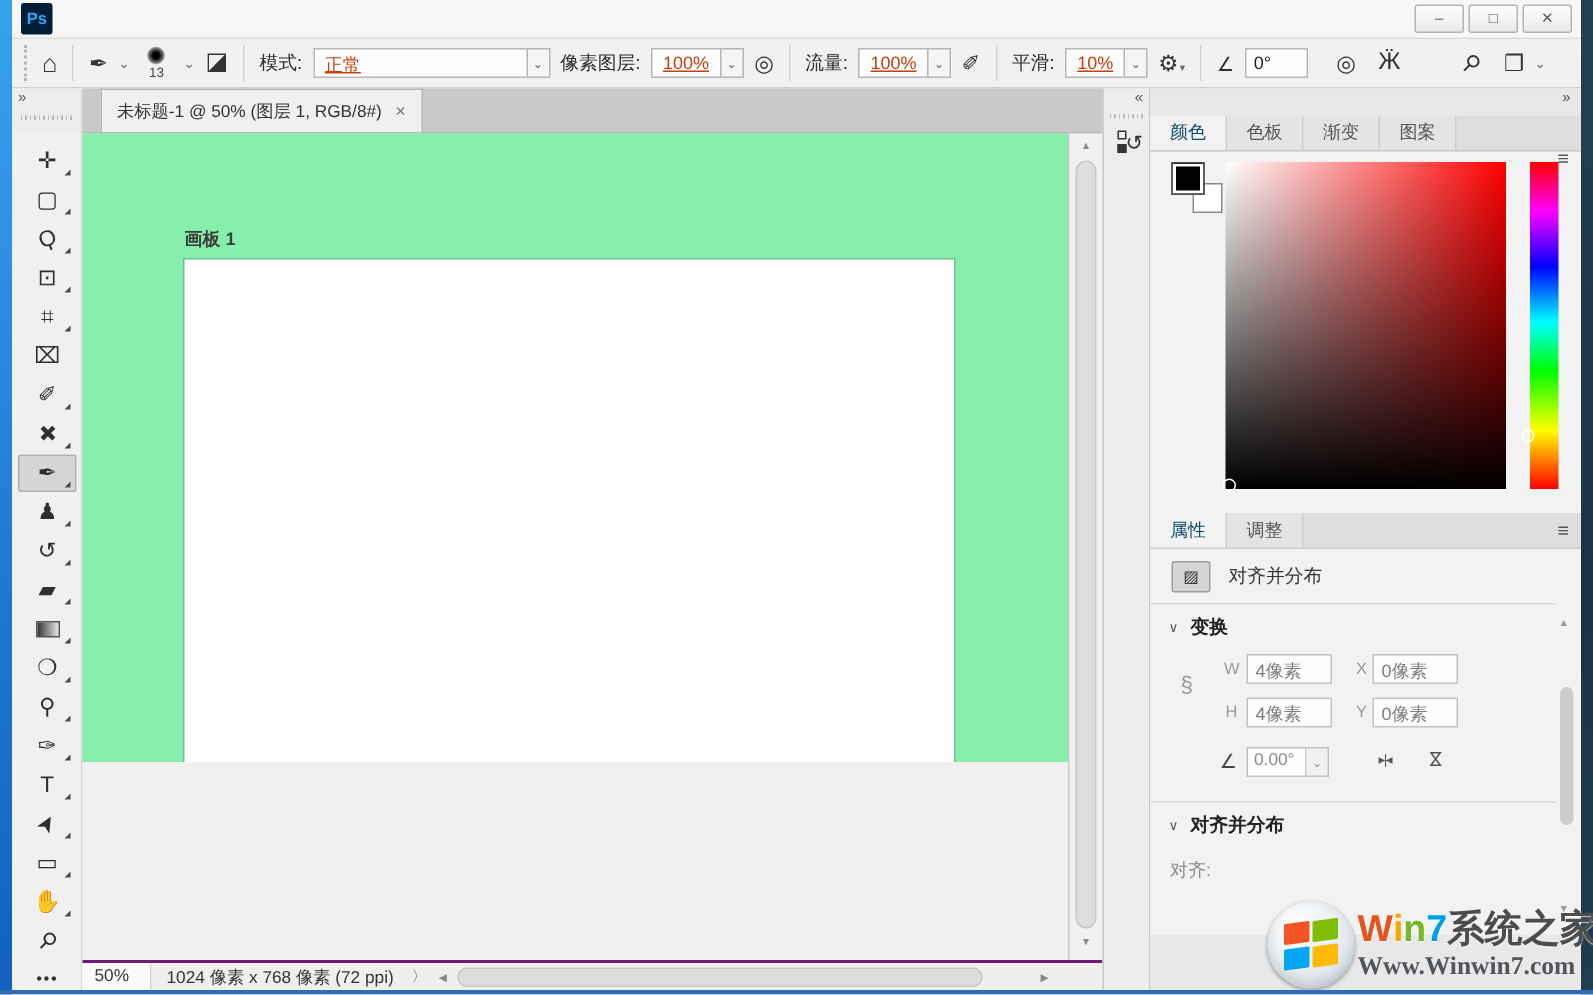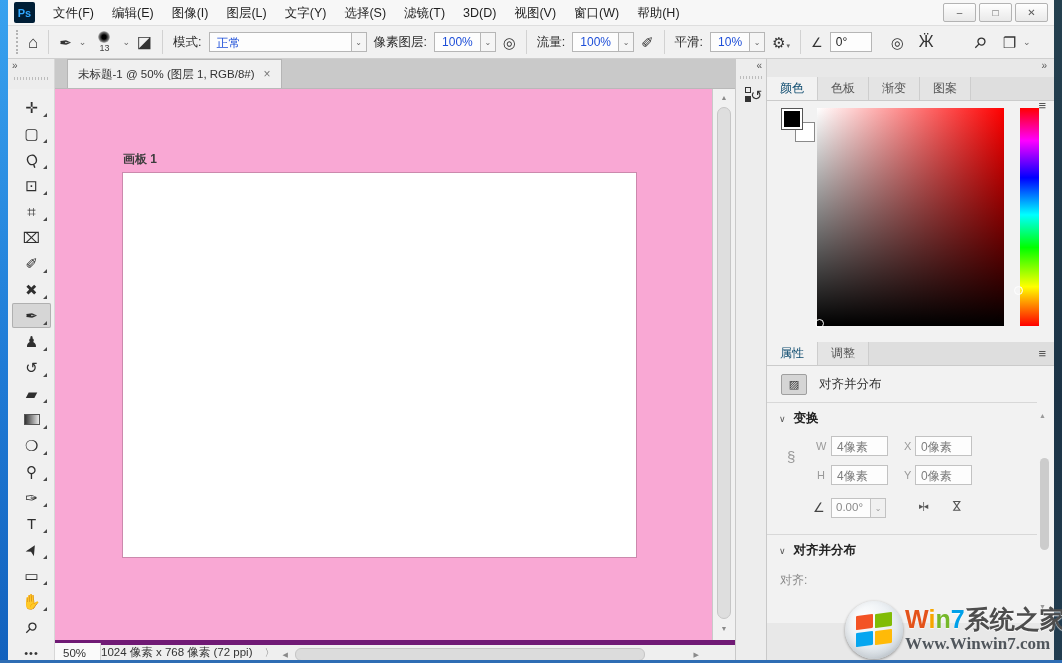--- a/index.html
+++ b/index.html
@@ -26,21 +26,21 @@
   .win-btn .glyph { font-size:10px; color:#5a5a5a; line-height:1; }
 
   
   #optionsbar { left:8px; top:26px; width:1046px; height:33px; background:#f1f1f1; border-bottom:1px solid #cfcfcf;
                 display:flex; align-items:center; gap:7px; padding:0 8px; }
   .grip-v { width:3px; height:24px; border-left:2px dotted #b4b4b4; margin-right:2px; }
   .obar-icon { font-size:15px; color:#333; line-height:1; }
   .sep { width:1px; height:24px; background:#d2d2d2; margin:0 3px; }
   .caret { font-size:9px; color:#666; line-height:1; }
   .combo { display:flex; align-items:stretch; height:20px; }
-  .combo .val { background:#fdfdfd; border:1px solid #b6b6b6; border-right:none; padding:2px 7px; font-size:12px; color:#1d4ed8; white-space:nowrap; }
+  .combo .val { background:#fdfdfd; border:1px solid #b6b6b6; border-right:none; padding:2px 7px; font-size:12px; color:#c2410c; white-space:nowrap;text-decoration:underline; }
   .combo .cbtn { width:16px; border:1px solid #b6b6b6; background:#f5f5f5; display:flex; align-items:center; justify-content:center; font-size:8px; color:#666; }
   .lbl { font-size:12.5px; color:#2c2c2c; white-space:nowrap; }
   .brush-preview { display:flex; flex-direction:column; align-items:center; width:22px; }
   .brush-dot { width:12px; height:12px; border-radius:50%;
                background:radial-gradient(circle,#000 25%,rgba(0,0,0,.55) 55%,rgba(0,0,0,0) 78%); }
   .brush-size { font-size:9px; color:#444; line-height:1; margin-top:1px; }
   .angle-box { width:42px; height:20px; border:1px solid #b6b6b6; background:#fdfdfd; padding:2px 5px; font-size:12px; color:#222; }
   .rot45 { display:inline-block; transform:rotate(45deg); }
   .gear-wrap { display:flex; align-items:flex-end; gap:1px; }
   .gear-wrap .caret { font-size:7px; margin-bottom:1px; }
@@ -59,33 +59,33 @@
   #toolbar { left:8px; top:89px; width:47px; height:574px; background:#f0f0f0; border-right:1px solid #d7d7d7; padding-top:5px; }
   .tool { position:relative; width:39px; height:25px; margin:1px 4px; display:flex; align-items:center; justify-content:center; border-radius:2px; }
   .tool .glyph { font-size:15px; color:#2f2f2f; line-height:1; }
   .tool.active { background:#d6d6d6; box-shadow:inset 0 0 0 1px #b0b0b0; }
   .tool.flyout::after { content:""; position:absolute; right:4px; bottom:3px; width:0; height:0;
                         border-style:solid; border-width:0 0 4px 4px; border-color:transparent transparent #4a4a4a transparent; }
   .tool.gradient .glyph { width:16px; height:11px; background:linear-gradient(90deg,#333,#e8e8e8); border:1px solid #555; }
   .tool-more { width:39px; margin:6px 4px 0; text-align:center; font-size:11px; color:#333; letter-spacing:1px; }
 
   
-  #canvas { left:55px; top:89px; width:657px; height:551px; background:#f9a8d4; overflow:hidden; }
+  #canvas { left:55px; top:89px; width:657px; height:419px; background:#86efac; overflow:hidden; }
   .artboard-label { position:absolute; left:68px; top:62px; font-size:12px; font-weight:bold; color:#3c3c3c; }
   .artboard { position:absolute; left:68px; top:84px; width:513px; height:384px; background:#fff; box-shadow:0 0 0 1px rgba(0,0,0,.18); }
 
   
   #vscroll { left:712px; top:89px; width:23px; height:551px; background:#f1f1f1; border-left:1px solid #c9c9c9; }
   #vscroll .sarrow { position:absolute; left:0; width:22px; text-align:center; font-size:7px; color:#8a8a8a; }
   #vscroll .up { top:5px; } #vscroll .down { bottom:8px; }
   #vscroll .thumb { position:absolute; left:4px; top:18px; width:14px; height:512px; background:#dedede; border:1px solid #c6c6c6; border-radius:7px; }
-  #statusbar { left:55px; top:640px; width:680px; height:20px; background:#efefef; border-top:5px solid #701a75;
+  #statusbar { left:55px; top:640px; width:680px; height:20px; background:#efefef; border-top:2px solid #701a75;
                display:flex; align-items:center; font-size:11.5px; color:#333; }
   .zoom-field { width:46px; height:19px; background:#fafafa; border-right:1px solid #d5d5d5; display:flex; align-items:center; padding-left:8px; }
-  .doc-info { white-space:nowrap; }
+  .doc-info { margin-left:10px; white-space:nowrap; }
   .status-chevron { margin-left:12px; color:#666; font-size:10px; }
   #hscroll { position:relative; flex:1; height:100%; margin-left:6px; }
   #hscroll .sarrow { position:absolute; top:6px; font-size:7px; color:#8a8a8a; }
   #hscroll .left { left:2px; } #hscroll .right { right:36px; }
   #hscroll .thumb { position:absolute; left:14px; top:3px; width:350px; height:13px; background:#dcdcdc; border:1px solid #c6c6c6; border-radius:6px; }
 
   
   #strip { left:735px; top:59px; width:32px; height:601px; background:#ededed; border-left:1px solid #c9c9c9; border-right:1px solid #c9c9c9; }
   #strip .collapse { position:absolute; right:5px; top:1px; font-size:10px; color:#555; letter-spacing:-1px; }
   #strip .grip-h { position:absolute; left:4px; top:17px; width:24px; height:3px;
@@ -159,34 +159,20 @@
 <body>
 
 <div id="app">
 
   <div class="abs" id="edge-left"></div>
   <div class="abs" id="edge-right"></div>
   <div class="abs" id="edge-bottom"></div>
 
   <div class="abs" id="menubar">
     <div class="ps-logo">Ps</div>
-    <div class="menus">
-
-    <span class="menu-item">文件(F)</span>
-        <span class="menu-item">编辑(E)</span>
-        <span class="menu-item">图像(I)</span>
-        <span class="menu-item">图层(L)</span>
-        <span class="menu-item">文字(Y)</span>
-        <span class="menu-item">选择(S)</span>
-        <span class="menu-item">滤镜(T)</span>
-        <span class="menu-item">3D(D)</span>
-        <span class="menu-item">视图(V)</span>
-        <span class="menu-item">窗口(W)</span>
-        <span class="menu-item">帮助(H)</span>
-      </div>
     <div class="win-controls">
 
         <span class="win-btn">
           <span class="glyph">–</span>
         </span>
 
         <span class="win-btn">
           <span class="glyph">□</span>
         </span>
 

